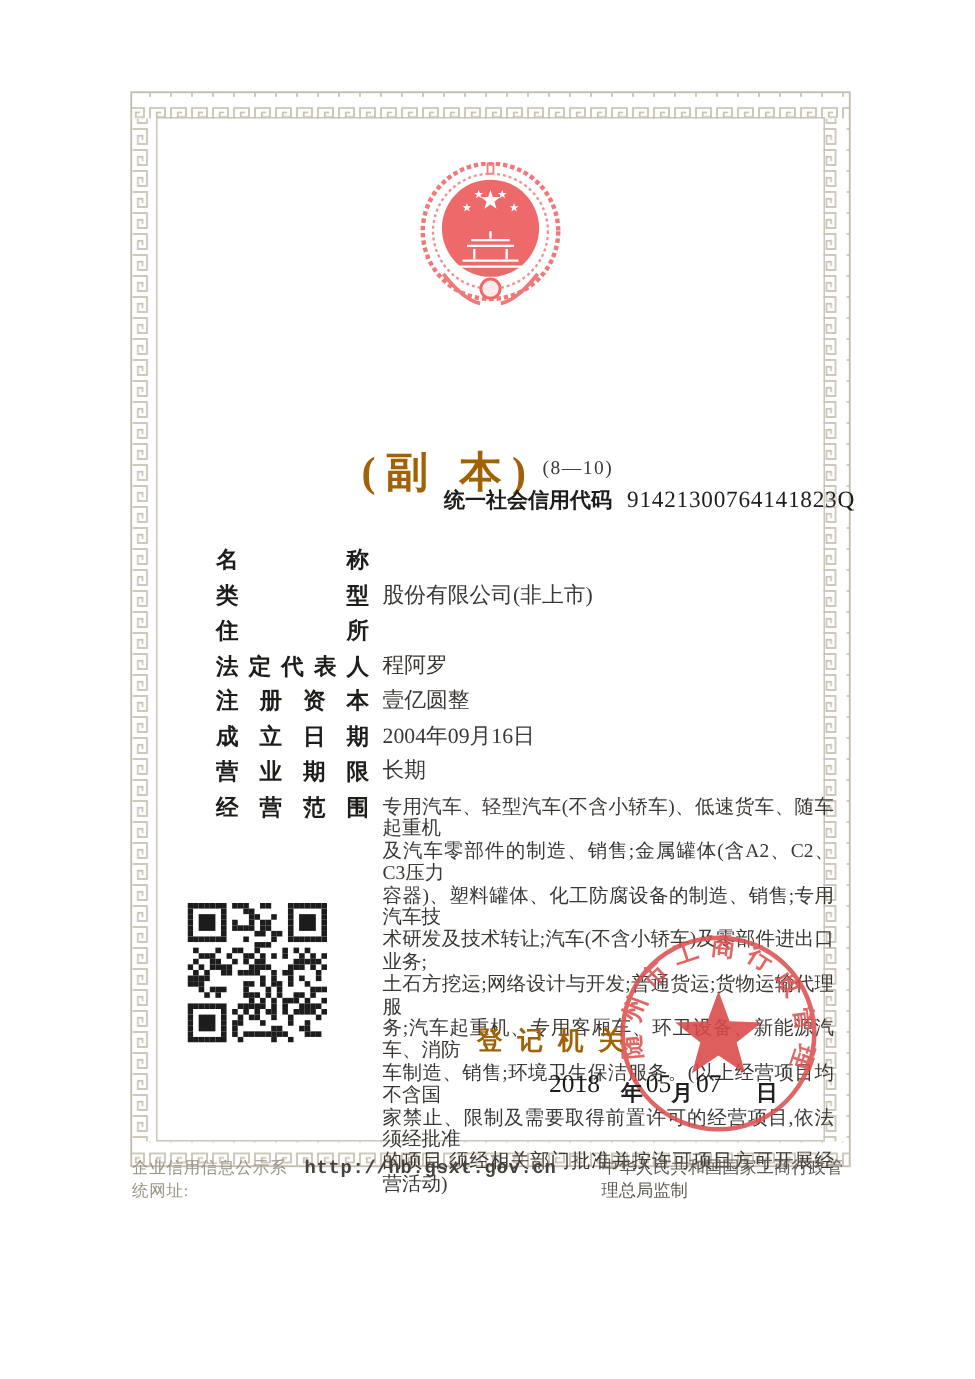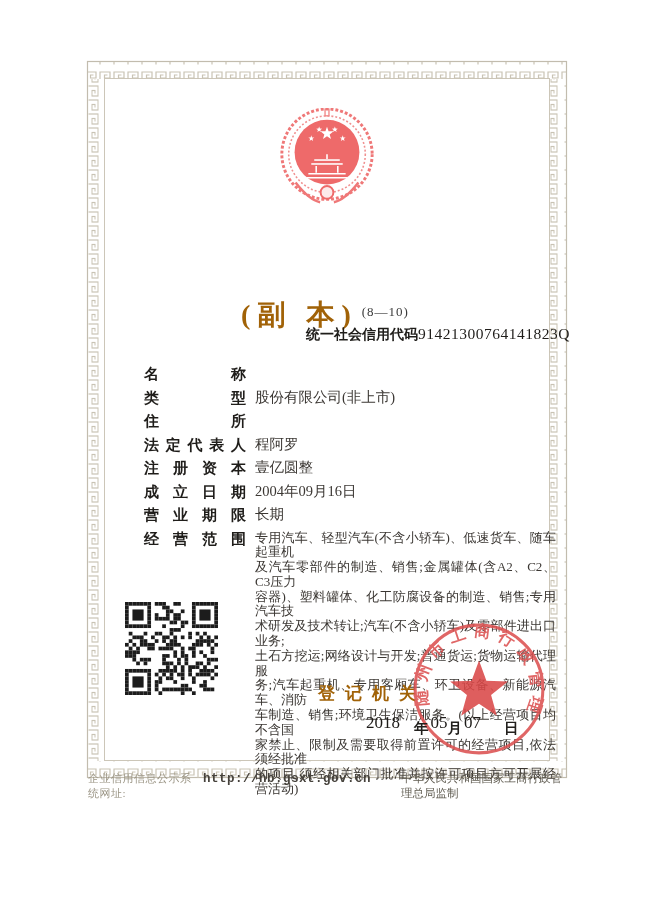--- a/index.html
+++ b/index.html
@@ -10,21 +10,21 @@
   .title{position:absolute;left:105px;top:218px;width:440px;text-align:center;
          font-family:"Liberation Sans","DejaVu Sans",sans-serif;font-weight:900;
          font-size:60px;letter-spacing:16px;padding-left:16px;box-sizing:border-box;
          color:#a1803c;}
   .subtitle-row{position:absolute;left:105px;top:296px;width:440px;text-align:center;}
   .subtitle{font-size:28px;letter-spacing:7px;color:#a16207;font-weight:bold;}
   .copyno{font-size:13px;color:#3a3a3a;display:inline-block;transform:translateY(-8px);
           font-family:"Liberation Serif",serif;letter-spacing:1px;}
   .credit{position:absolute;top:325px;right:80px;font-size:15px;color:#1f1d1a;}
   .credit-label{font-weight:bold;font-family:"Liberation Sans","DejaVu Sans",sans-serif;
-                font-size:14px;}
+                font-size:14px;margin-right:10px;}
   .credit-code{font-family:"Liberation Serif",serif;font-size:15.5px;letter-spacing:0.5px;}
   .fields{position:absolute;left:144px;top:366px;width:412px;}
   .frow{display:flex;align-items:flex-start;margin-bottom:8.5px;}
   .flabel{width:102px;flex:0 0 102px;margin-right:9px;
           font-family:"Liberation Sans","DejaVu Sans",sans-serif;
           font-weight:bold;font-size:15px;color:#1f1d1a;line-height:15px;}
   .fvalue{font-size:14.5px;color:#3b3733;line-height:15px;}
   .fvalue.scope{width:301px;font-size:13px;line-height:14.8px;text-align:justify;
                 white-space:pre-line;}
   .qr{position:absolute;left:125px;top:602px;width:93px;height:93px;}

